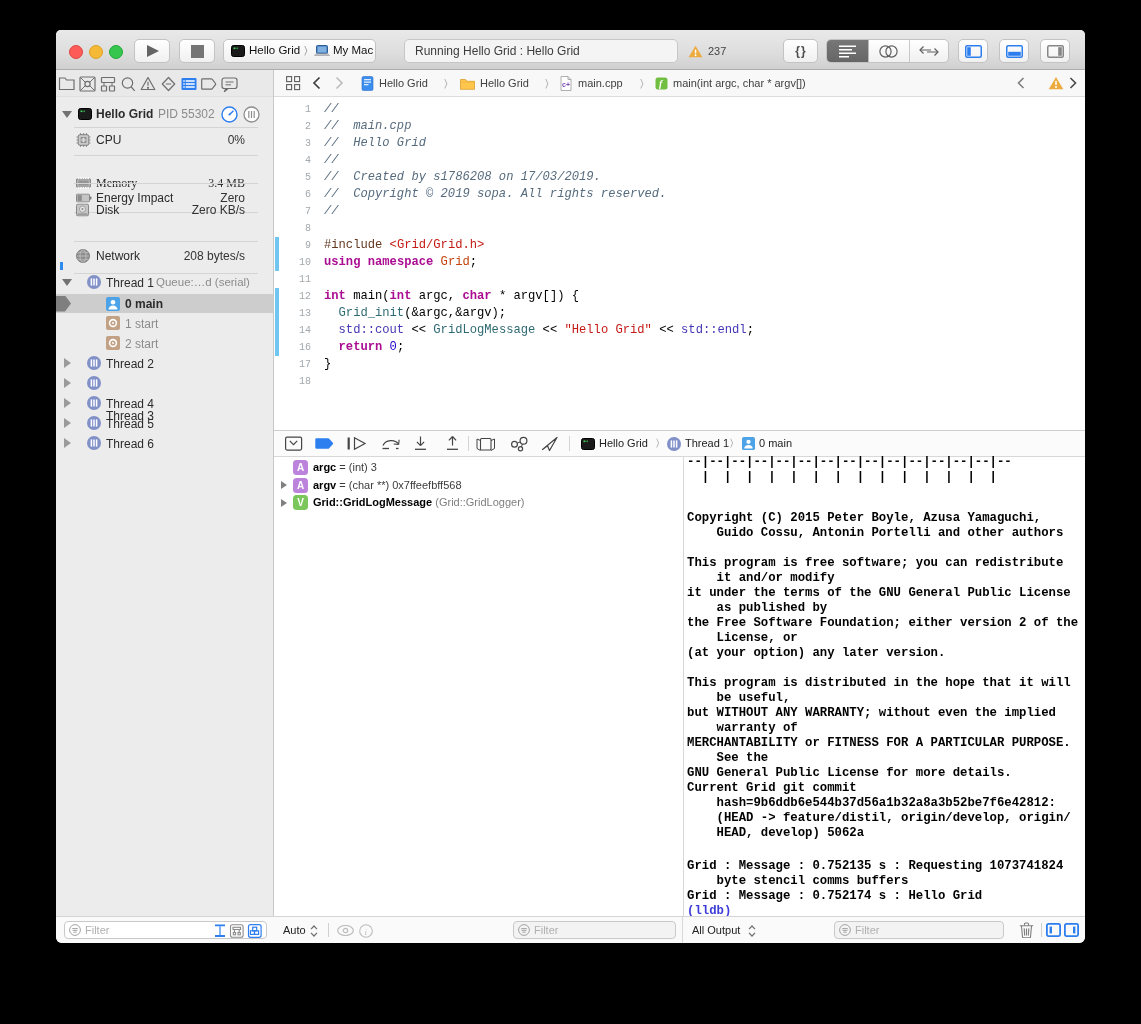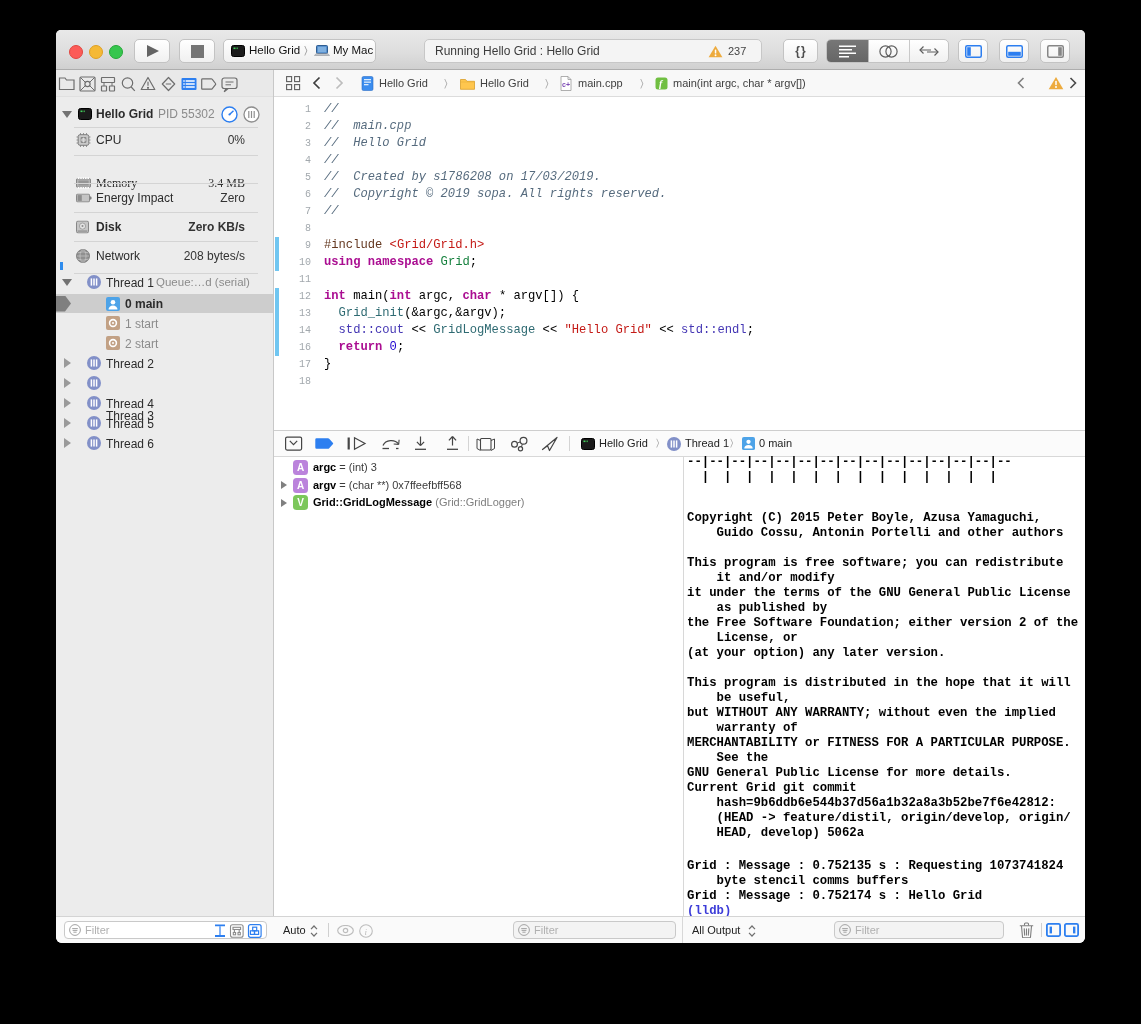--- a/index.html
+++ b/index.html
@@ -37,21 +37,21 @@
 #editor{position:absolute;left:218px;top:67px;width:811px;height:333px;background:#fff;}
 #code{position:absolute;left:0;top:3.5px;width:811px;
   font-family:"Liberation Mono",monospace;font-size:12.15px;line-height:17px;}
 .cl{position:relative;height:17px;}
 .num{position:absolute;left:0;top:0;width:37px;text-align:right;color:#a2a8ad;font-size:10px;letter-spacing:0;}
 .src{position:absolute;left:50px;top:0;color:#000;white-space:pre;}
 .cmt{color:#566b7e;font-style:italic;}
 .kw{color:#aa0d91;font-weight:bold;}
 .str{color:#c41a16;}
 .num2{color:#1c00cf;}
-.typ{color:#15803d;}
+.typ{color:#c2410c;}
 .std{color:#4436b4;}
 .fn{color:#2e6a72;}
 .pre{color:#643820;text-align:center;}
 
 #debugbar{position:absolute;left:218px;top:400px;width:811px;height:25px;background:#fbfbfb;
   border-top:1px solid #cecece;border-bottom:1px solid #d8d8d8;box-sizing:content-box;}
 
 #vars{position:absolute;left:218px;top:427px;width:408px;height:459px;background:#fff;font-size:11px;color:#000;}
 #console{position:absolute;left:627px;top:427px;width:402px;height:459px;background:#fff;border-left:1px solid #d8d8d8;}
 #contxt{position:absolute;left:3px;top:-2px;font-family:"Liberation Mono",monospace;
@@ -87,21 +87,21 @@
       <span style="position:absolute;left:25px;top:4px;white-space:nowrap;">Hello Grid</span>
       <span style="position:absolute;left:80px;top:3.5px;color:#9b9b9b;font-size:11px;">〉</span>
       <svg width="16" height="12" viewBox="0 0 16 12" style="position:absolute;left:90px;top:5px;">
           <rect x="2.5" y="0.5" width="11" height="8" rx="1" fill="#4a86c8" stroke="#2e5d91"></rect>
           <rect x="3.7" y="1.7" width="8.6" height="5.6" fill="#7fb0e0"></rect>
           <path d="M0.5 10.5 L15.5 10.5 L14 8.7 L2 8.7 Z" fill="#c5c9ce" stroke="#8e9299" stroke-width="0.6"></path>
         </svg>
       <span style="position:absolute;left:109px;top:4px;white-space:nowrap;">My Mac</span>
     </div>
 
-    <div class="btn" style="left:368px;width:338px;background:#f4f4f4;border-color:#c7c7c7;font-size:12px;color:#3c3c3c;text-align:center;">
+    <div class="btn" style="left:348px;width:274px;background:#f4f4f4;border-color:#c7c7c7;font-size:12px;color:#3c3c3c;text-align:center;">
       <span style="position:absolute;left:10px;top:4px;">Running Hello Grid : Hello Grid</span>
       <svg width="15" height="13" viewBox="0 0 15 13" style="position:absolute;left:283px;top:5px;">
           <path d="M7.5 0.8 L14.4 12.2 L0.6 12.2 Z" fill="#edab3e"></path>
           <rect x="6.8" y="4.4" width="1.5" height="4.2" rx="0.7" fill="#fff"></rect>
           <circle cx="7.55" cy="10.2" r="0.95" fill="#fff"></circle>
         </svg>
       <span style="position:absolute;left:303px;top:4.5px;font-size:11px;color:#444;">237</span>
     </div>
 
     <div class="btn" style="left:727px;width:35px;font-size:12px;color:#4c4c4c;text-align:center;line-height:22px;font-weight:bold;">{ }</div>
@@ -321,21 +321,21 @@
     <div class="gaugerow" style="top:87px;">
       <svg class="gicon" width="16" height="9" viewBox="0 0 16 9">
           <rect x="0.5" y="0.5" width="13" height="8" rx="1.2" fill="#c4c4c4" stroke="#7e7e7e" stroke-width="0.9"></rect>
           <path d="M14 2.8 v3.4 a1.6 1.6 0 0 0 0 -3.4 z" fill="#7e7e7e"></path>
           <rect x="1.6" y="1.6" width="4.2" height="5.8" fill="#8d8d8d"></rect>
         </svg>
       <span class="glabel">Energy Impact</span>
         <span class="gval">Zero</span>
     </div>
     <div class="sep" style="top:115px;"></div>
-    <div class="gaugerow" style="top:116px;font-weight:bold;">
+    <div class="gaugerow" style="top:99px;">
       <svg class="gicon" width="13" height="13" viewBox="0 0 13 13">
           <rect x="0.5" y="0.5" width="12" height="12" rx="1.6" fill="#c6c6c6" stroke="#7e7e7e" stroke-width="0.9"></rect>
           <circle cx="6.5" cy="5.6" r="3.1" fill="#e3e3e3" stroke="#8d8d8d" stroke-width="0.7"></circle>
           <circle cx="6.5" cy="5.6" r="1" fill="#8a8a8a"></circle>
           <rect x="1.6" y="9.8" width="9.8" height="1.6" fill="#9b9b9b"></rect>
         </svg>
       <span class="glabel">Disk</span>
         <span class="gval">Zero KB/s</span>
     </div>
     <div class="sep" style="top:144px;"></div>

